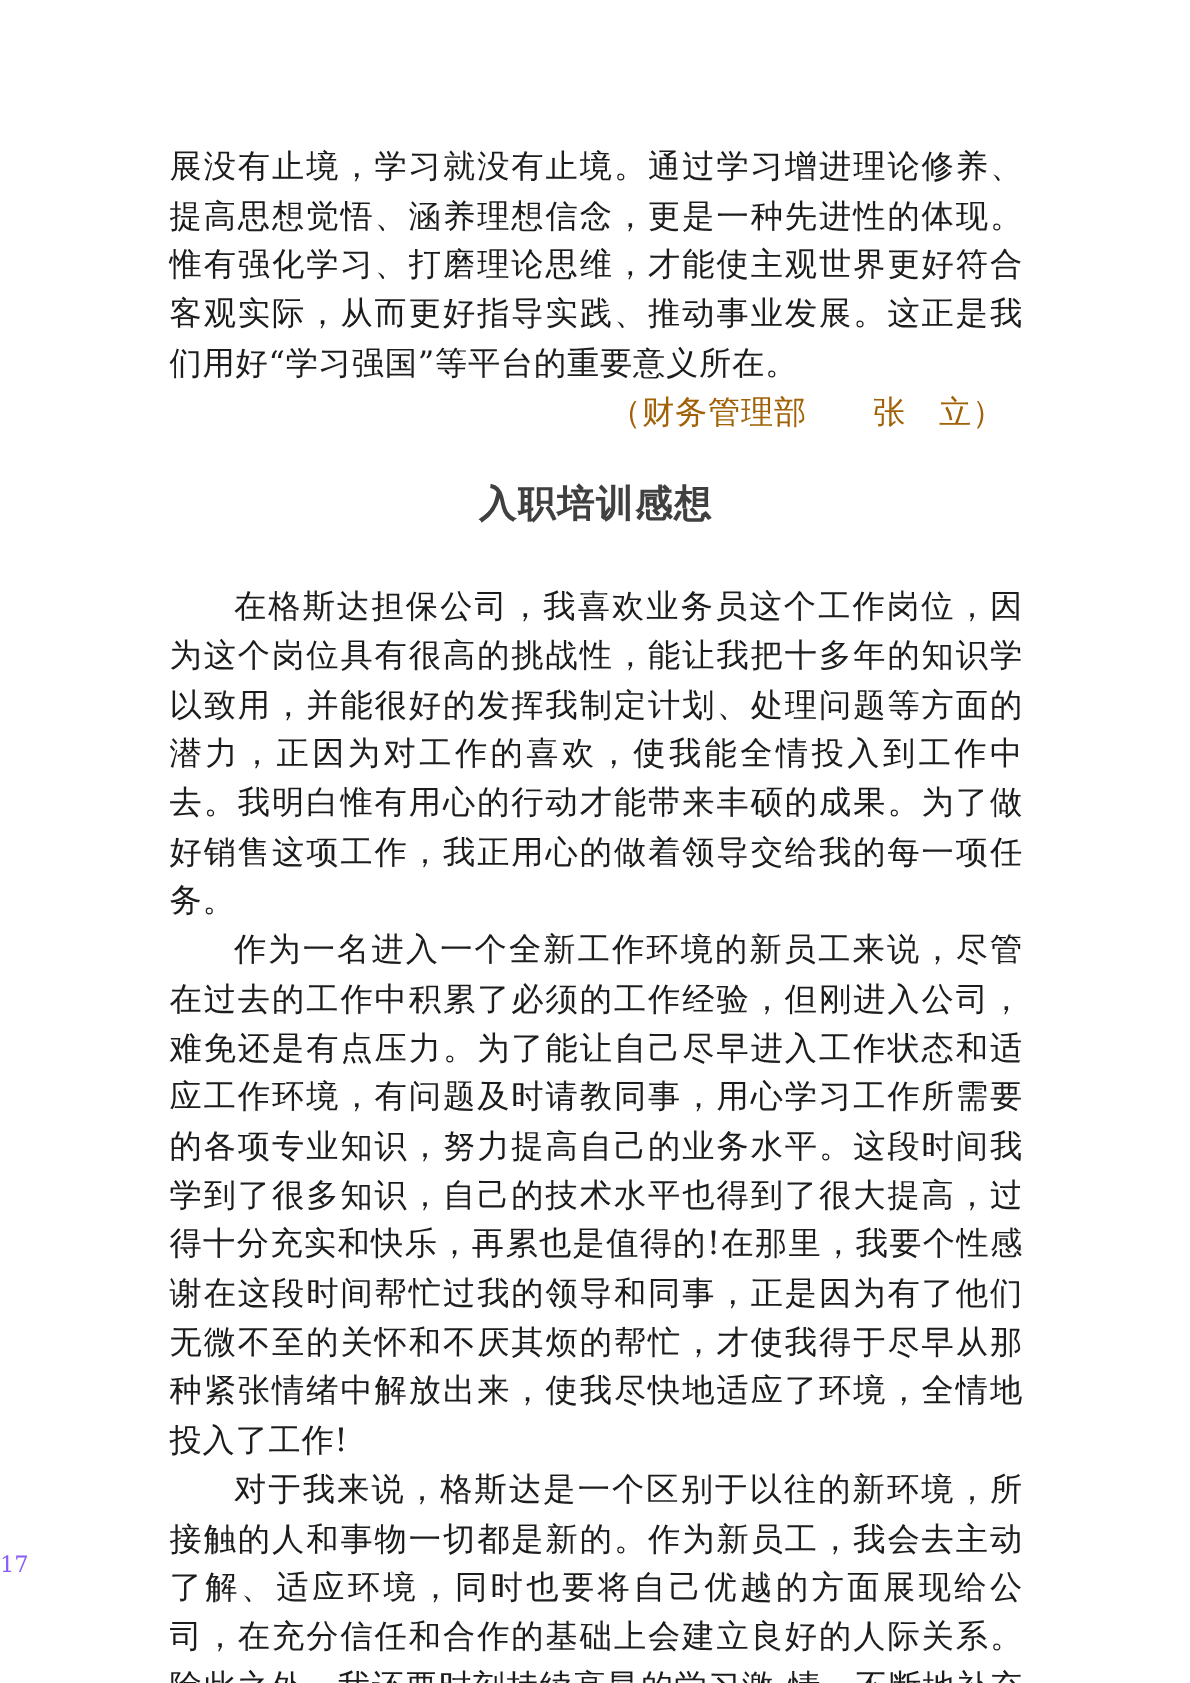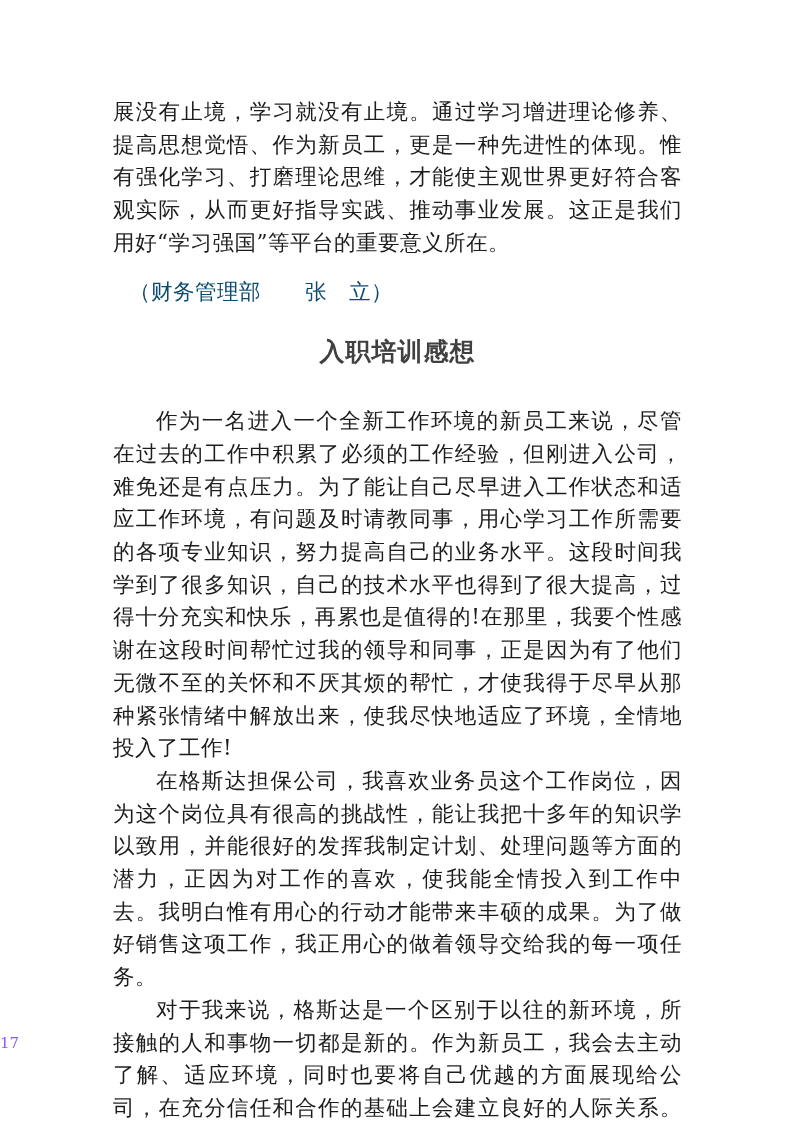--- a/index.html
+++ b/index.html
@@ -28,26 +28,27 @@
     line-height: 32.7px;
     text-align: justify;
     text-justify: inter-ideograph;
     letter-spacing: 0.5px;
     color: #1c1c1c;
   }
   .indent {
     text-indent: 2em;
   }
   .signature-line {
-    margin: 16px;
+    margin: 0;
     font-size: 21.5px;
     line-height: 32.7px;
+    text-align: right;
     padding-right: 12px;
     letter-spacing: 0.5px;
-    color: #0c4a6e;
+    color: #a16207;
   }
   .article-title {
     margin: 27px 0 37px 0;
     font-family: "DejaVu Sans", "Liberation Sans", sans-serif;
     font-weight: bold;
     font-size: 25px;
     line-height: 33px;
     text-align: center;
     letter-spacing: 1px;
     color: #404040;
@@ -62,28 +63,28 @@
     color: #8b5cf6;
     font-family: "DejaVu Serif", "Liberation Serif", serif;
   }
 </style>
 </head>
 <body>
 
 <div class="page">
   <div class="content">
 
-    <p class="body-par">展没有止境，学习就没有止境。通过学习增进理论修养、提高思想觉悟、作为新员工，更是一种先进性的体现。惟有强化学习、打磨理论思维，才能使主观世界更好符合客观实际，从而更好指导实践、推动事业发展。这正是我们用好“学习强国”等平台的重要意义所在。</p>
+    <p class="body-par">展没有止境，学习就没有止境。通过学习增进理论修养、提高思想觉悟、涵养理想信念，更是一种先进性的体现。惟有强化学习、打磨理论思维，才能使主观世界更好符合客观实际，从而更好指导实践、推动事业发展。这正是我们用好“学习强国”等平台的重要意义所在。</p>
 
     <p class="signature-line">（财务管理部　　张　立）</p>
 
     <h1 class="article-title">入职培训感想</h1>
 
+    <p class="body-par indent">在格斯达担保公司，我喜欢业务员这个工作岗位，因为这个岗位具有很高的挑战性，能让我把十多年的知识学以致用，并能很好的发挥我制定计划、处理问题等方面的潜力，正因为对工作的喜欢，使我能全情投入到工作中去。我明白惟有用心的行动才能带来丰硕的成果。为了做好销售这项工作，我正用心的做着领导交给我的每一项任务。</p>
+
     <p class="body-par indent">作为一名进入一个全新工作环境的新员工来说，尽管在过去的工作中积累了必须的工作经验，但刚进入公司，难免还是有点压力。为了能让自己尽早进入工作状态和适应工作环境，有问题及时请教同事，用心学习工作所需要的各项专业知识，努力提高自己的业务水平。这段时间我学到了很多知识，自己的技术水平也得到了很大提高，过得十分充实和快乐，再累也是值得的!在那里，我要个性感谢在这段时间帮忙过我的领导和同事，正是因为有了他们无微不至的关怀和不厌其烦的帮忙，才使我得于尽早从那种紧张情绪中解放出来，使我尽快地适应了环境，全情地投入了工作!</p>
-
-    <p class="body-par indent">在格斯达担保公司，我喜欢业务员这个工作岗位，因为这个岗位具有很高的挑战性，能让我把十多年的知识学以致用，并能很好的发挥我制定计划、处理问题等方面的潜力，正因为对工作的喜欢，使我能全情投入到工作中去。我明白惟有用心的行动才能带来丰硕的成果。为了做好销售这项工作，我正用心的做着领导交给我的每一项任务。</p>
 
     <p class="body-par indent">对于我来说，格斯达是一个区别于以往的新环境，所接触的人和事物一切都是新的。作为新员工，我会去主动了解、适应环境，同时也要将自己优越的方面展现给公司，在充分信任和合作的基础上会建立良好的人际关系。除此之外，我还要时刻持续高昂的学习激-情，不断地补充知识，提高技</p>
 
   </div>
 
   <div class="page-number">17</div>
 </div>
 
 </body></html>

